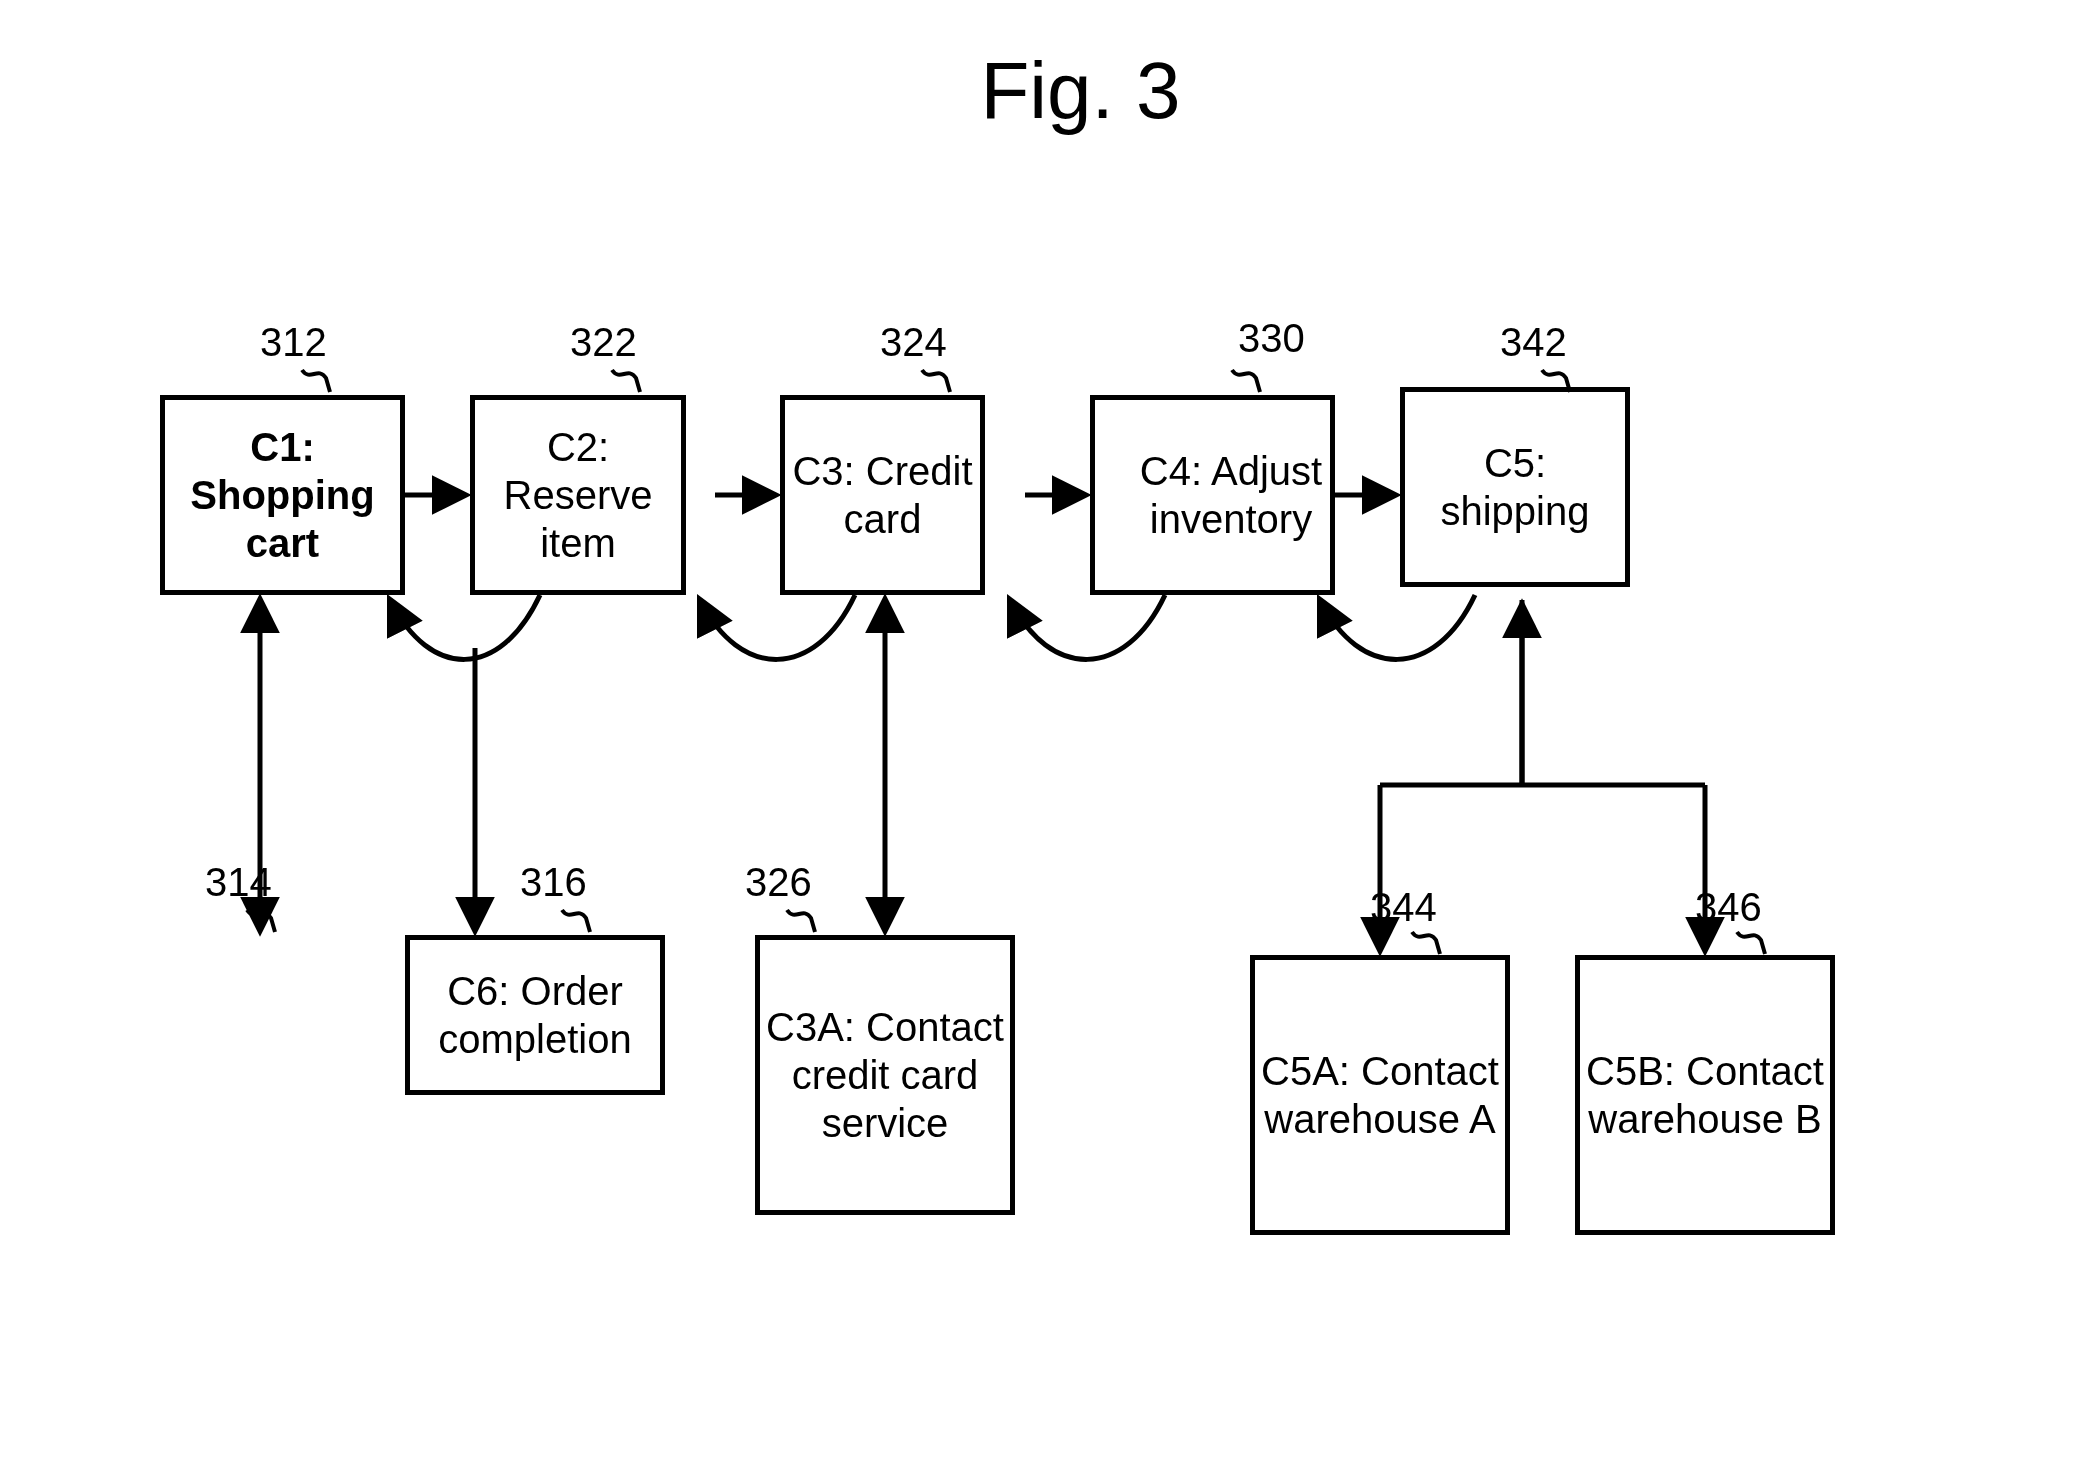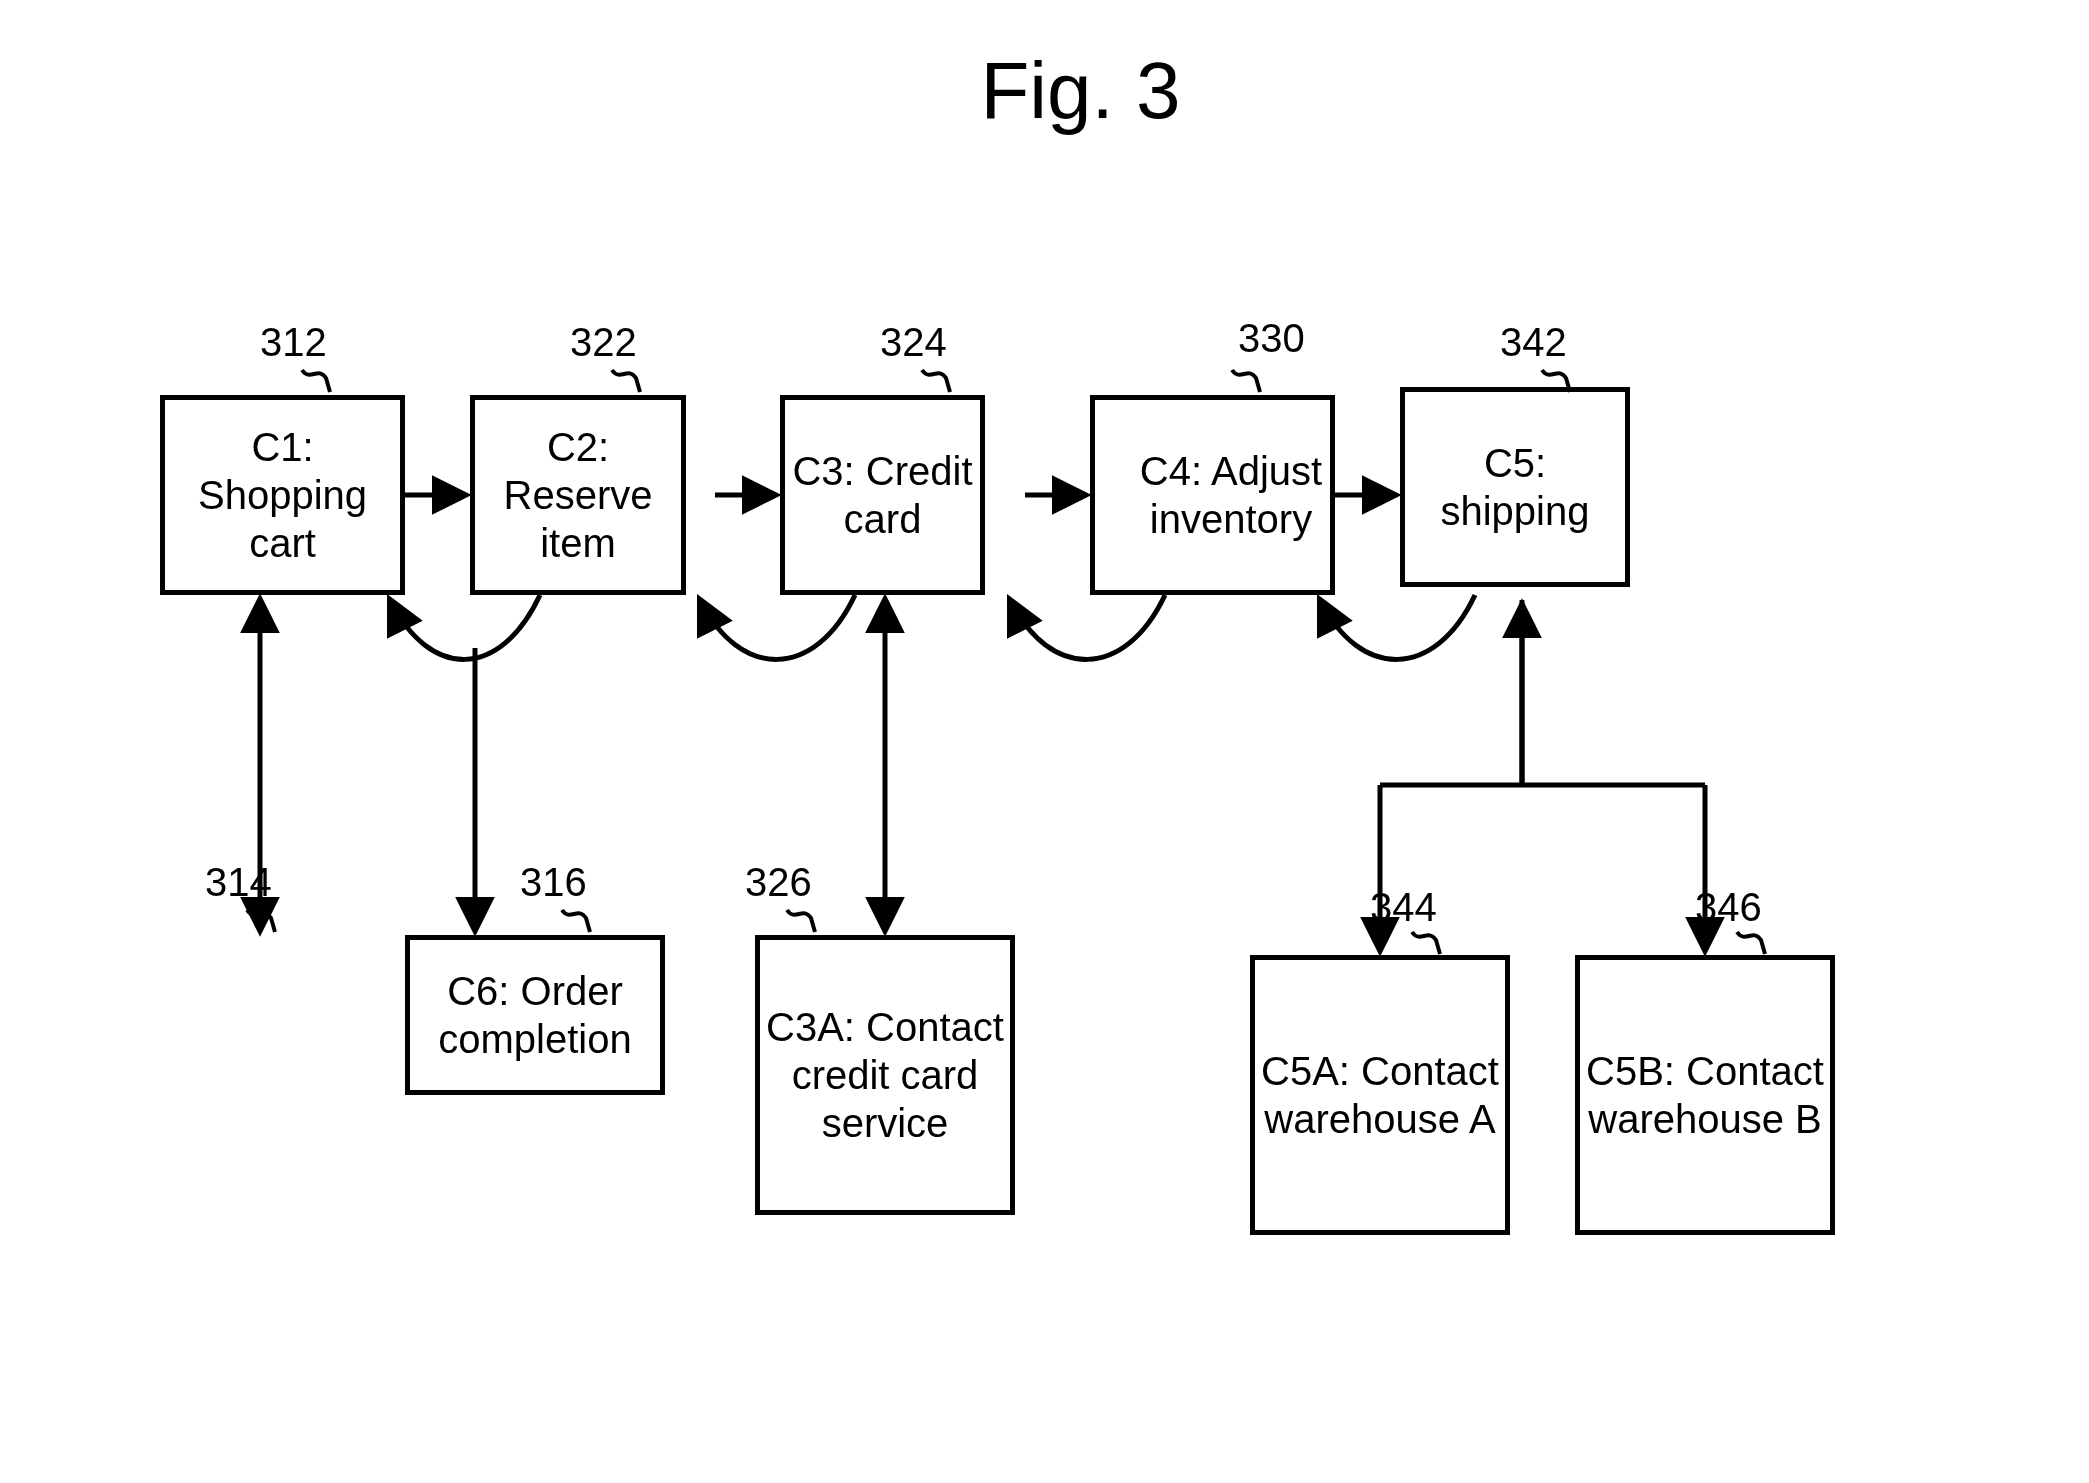--- a/index.html
+++ b/index.html
@@ -57,21 +57,21 @@
     pointer-events: none;
   }
 </style>
 </head>
 <body>
 
 <div class="canvas">
 
   <div class="title">Fig. 3</div>
 
-  <div class="box" style="left:160px;  top:395px; width:245px; height:200px;">
+  <div class="box" style="left:160px;  top:395px; width:245px; height:200px;font-weight:bold;">
       <span>C1: Shopping cart</span>
     </div>
   <div class="box" style="left:470px;  top:395px; width:216px; height:200px;">
       <span>C2: Reserve item</span>
     </div>
   <div class="box" style="left:780px;  top:395px; width:205px; height:200px;">
       <span>C3: Credit card</span>
     </div>
   <div class="box" style="left:1090px; top:395px; width:245px; height:200px;padding-left:43px;">
       <span>C4: Adjust inventory</span>

